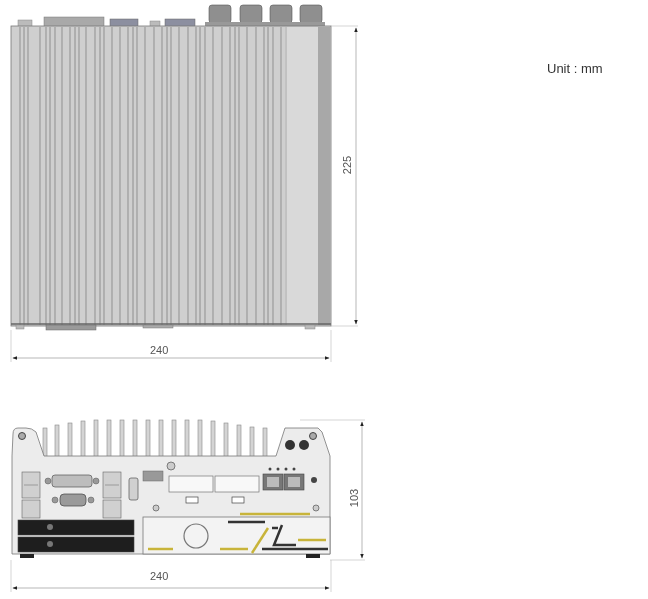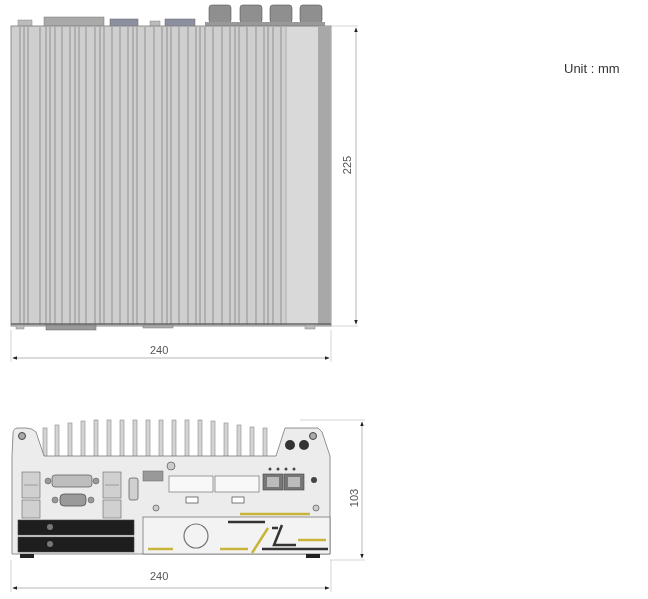--- a/index.html
+++ b/index.html
@@ -1,18 +1,18 @@
 <!DOCTYPE html>
 <html><head>
 <meta charset="utf-8">
 <style>
   html, body { margin:0; padding:0; background:#ffffff; }
   body { width:648px; height:599px; position:relative; overflow:hidden; font-family:"Liberation Sans", sans-serif; }
   .abs { position:absolute; }
-  .unit { left:564px; top:61px; font-size:13px; color:#333; }
+  .unit { left:547px; top:61px; font-size:13px; color:#333; }
   .dimtxt { font-size:11px; color:#555; }
   .vtxt { transform:rotate(-90deg); transform-origin:center; }
   svg { position:absolute; left:0; top:0; }
 </style>
 </head>
 <body>
 
 <div>
 <svg width="648" height="599" viewBox="0 0 648 599">
   <defs>

